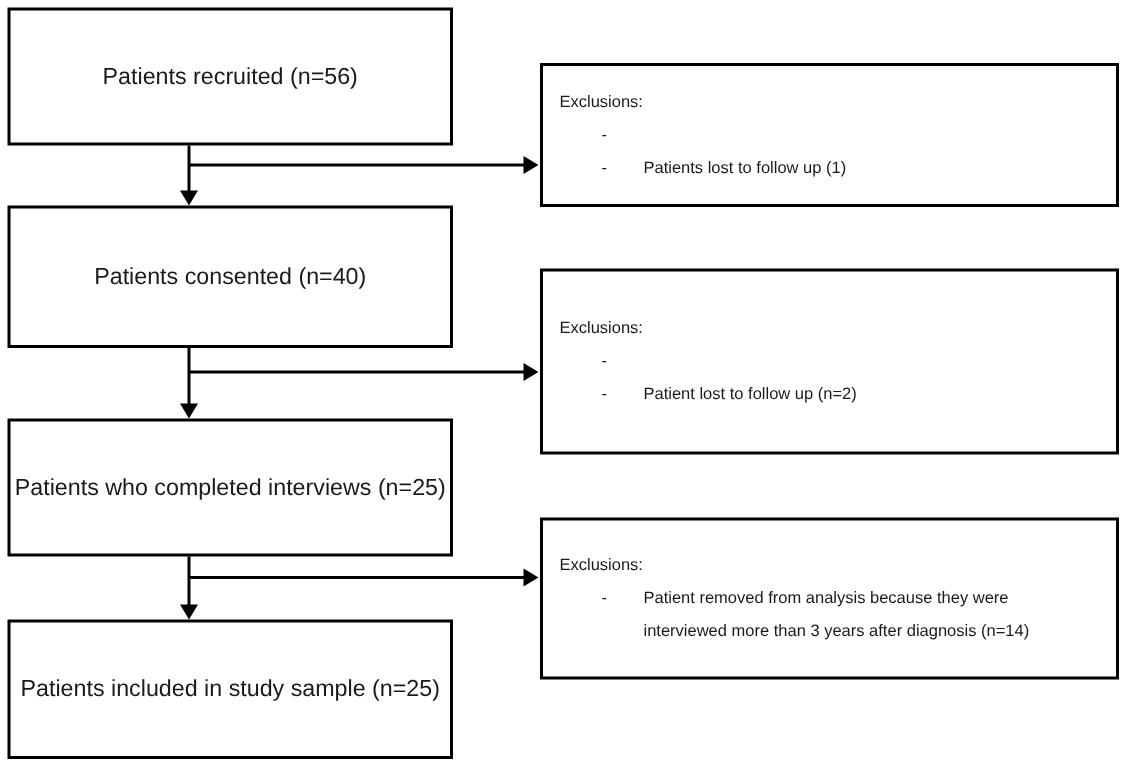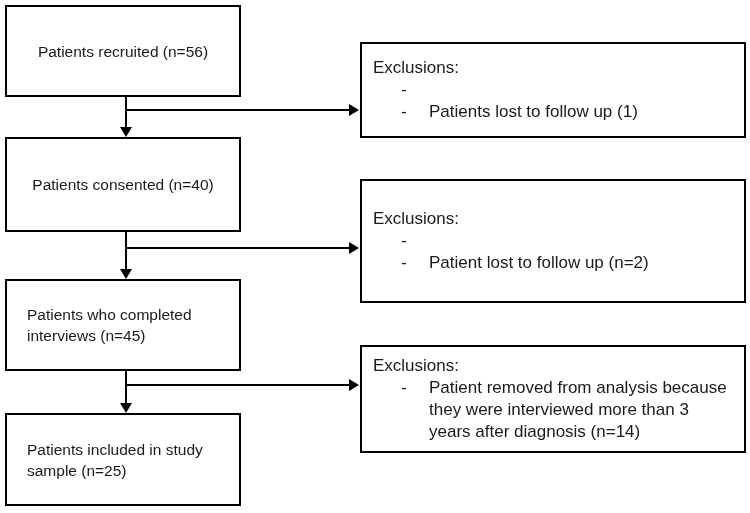--- a/index.html
+++ b/index.html
@@ -17,41 +17,41 @@
     overflow: hidden;
   }
   .box {
     position: absolute;
     box-sizing: border-box;
     border: 2px solid #000000;
     background: #ffffff;
   }
   .stage-box {
     left: 5px;
-    width: 236px;
+    width: 297px;
     display: flex;
     align-items: center;
     justify-content: center;
     text-align: left;
     font-size: 15.5px;
     line-height: 21px;
-    padding: 0 20px;
+    padding: 0 0;
   }
   .stage-1 { top: 5px;   height: 92px; }
   .stage-2 { top: 137px; height: 95px; }
   .stage-3 { top: 279px; height: 92px; }
   .stage-4 { top: 413px; height: 93px; }
 
   .exclusion-box {
     left: 360px;
     width: 386px;
     display: flex;
     flex-direction: column;
     justify-content: center;
-    font-size: 17px;
+    font-size: 11px;
     line-height: 22px;
     padding: 2px 14px 2px 11px;
   }
   .exclusion-1 { top: 42px;  height: 96px; }
   .exclusion-2 { top: 179px; height: 124px; }
   .exclusion-3 { top: 345px; height: 108px; }
 
   .exclusion-title {
     display: block;
   }
@@ -82,21 +82,21 @@
 
   <div class="box stage-box stage-1">
     <span>Patients recruited (n=56)</span>
   </div>
 
   <div class="box stage-box stage-2">
     <span>Patients consented (n=40)</span>
   </div>
 
   <div class="box stage-box stage-3">
-    <span>Patients who completed interviews (n=45)</span>
+    <span>Patients who completed interviews (n=25)</span>
   </div>
 
   <div class="box stage-box stage-4">
     <span>Patients included in study sample (n=25)</span>
   </div>
 
   <div class="box exclusion-box exclusion-1">
     <span class="exclusion-title">Exclusions:</span>
     <div class="exclusion-item">
       <span class="dash">-</span>

